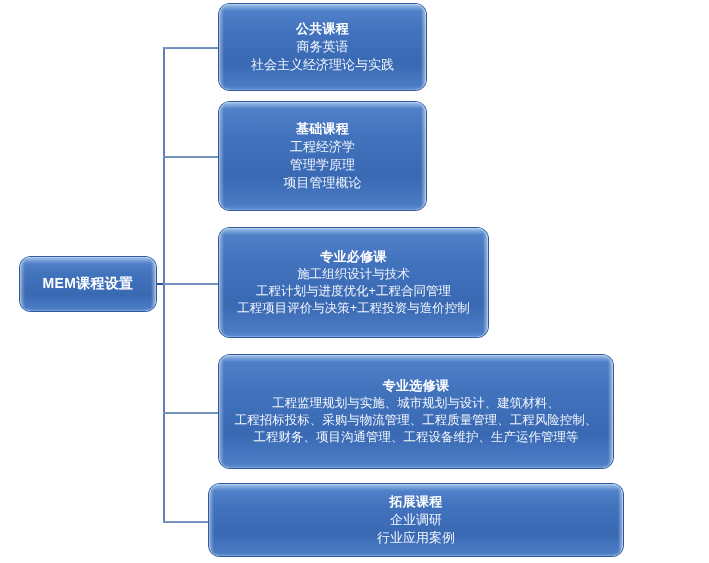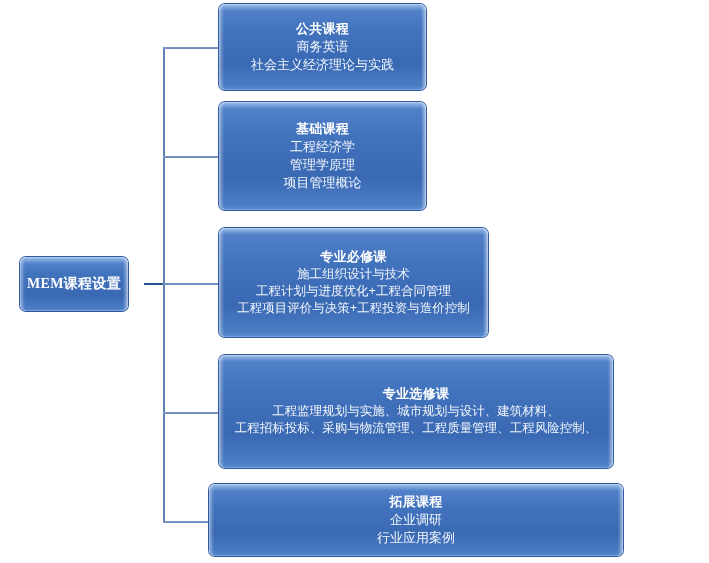--- a/index.html
+++ b/index.html
@@ -34,21 +34,21 @@
   .conn-root {
     position: absolute;
     height: 2px;
     background: #28518f;
   }
 
   
   .node {
     position: absolute;
     box-sizing: border-box;
-    border-radius: 6px;
+    border-radius: 11px;
     background:
       linear-gradient(to bottom,
         #a9c6ea 0px, #7ba5dd 3px,
         #4f80c8 7px,
         #4273bd 30%,
         #3a69b4 70%,
         #4a7cc4 95%,
         #5d8ed2 100%);
     box-shadow:
       inset 0 0 0 1px rgba(255,255,255,0.18),
@@ -98,23 +98,22 @@
   .node-line {
     font-size: 13px;
     color: #f2f6fc;
     white-space: nowrap;
   }
 
   
   #root-node {
     left: 20px;
     top: 257px;
-    width: 108px;
+    width: 136px;
     height: 54px;
-    font-family: Liberation Serif, serif;
   }
   #root-node .node-title {
     font-size: 14px;
     font-weight: bold;
   }
 
   
   #node-0 { left: 219px; top: 4px;   width: 207px; height: 86px; }
   #node-1 { left: 219px; top: 102px; width: 207px; height: 108px; }
   #node-2 { left: 219px; top: 228px; width: 269px; height: 109px; }
@@ -169,20 +168,21 @@
       <div class="node-line">工程计划与进度优化+工程合同管理</div>
       <div class="node-line">工程项目评价与决策+工程投资与造价控制</div>
     </div>
   </div>
 
   <div class="node" id="node-3">
     <div class="node-inner">
       <div class="node-title">专业选修课</div>
       <div class="node-line">工程监理规划与实施、城市规划与设计、建筑材料、</div>
       <div class="node-line">工程招标投标、采购与物流管理、工程质量管理、工程风险控制、</div>
+      <div class="node-line">工程财务、项目沟通管理、工程设备维护、生产运作管理等</div>
     </div>
   </div>
 
   <div class="node" id="node-4">
     <div class="node-inner">
       <div class="node-title">拓展课程</div>
       <div class="node-line">企业调研</div>
       <div class="node-line">行业应用案例</div>
     </div>
   </div>

